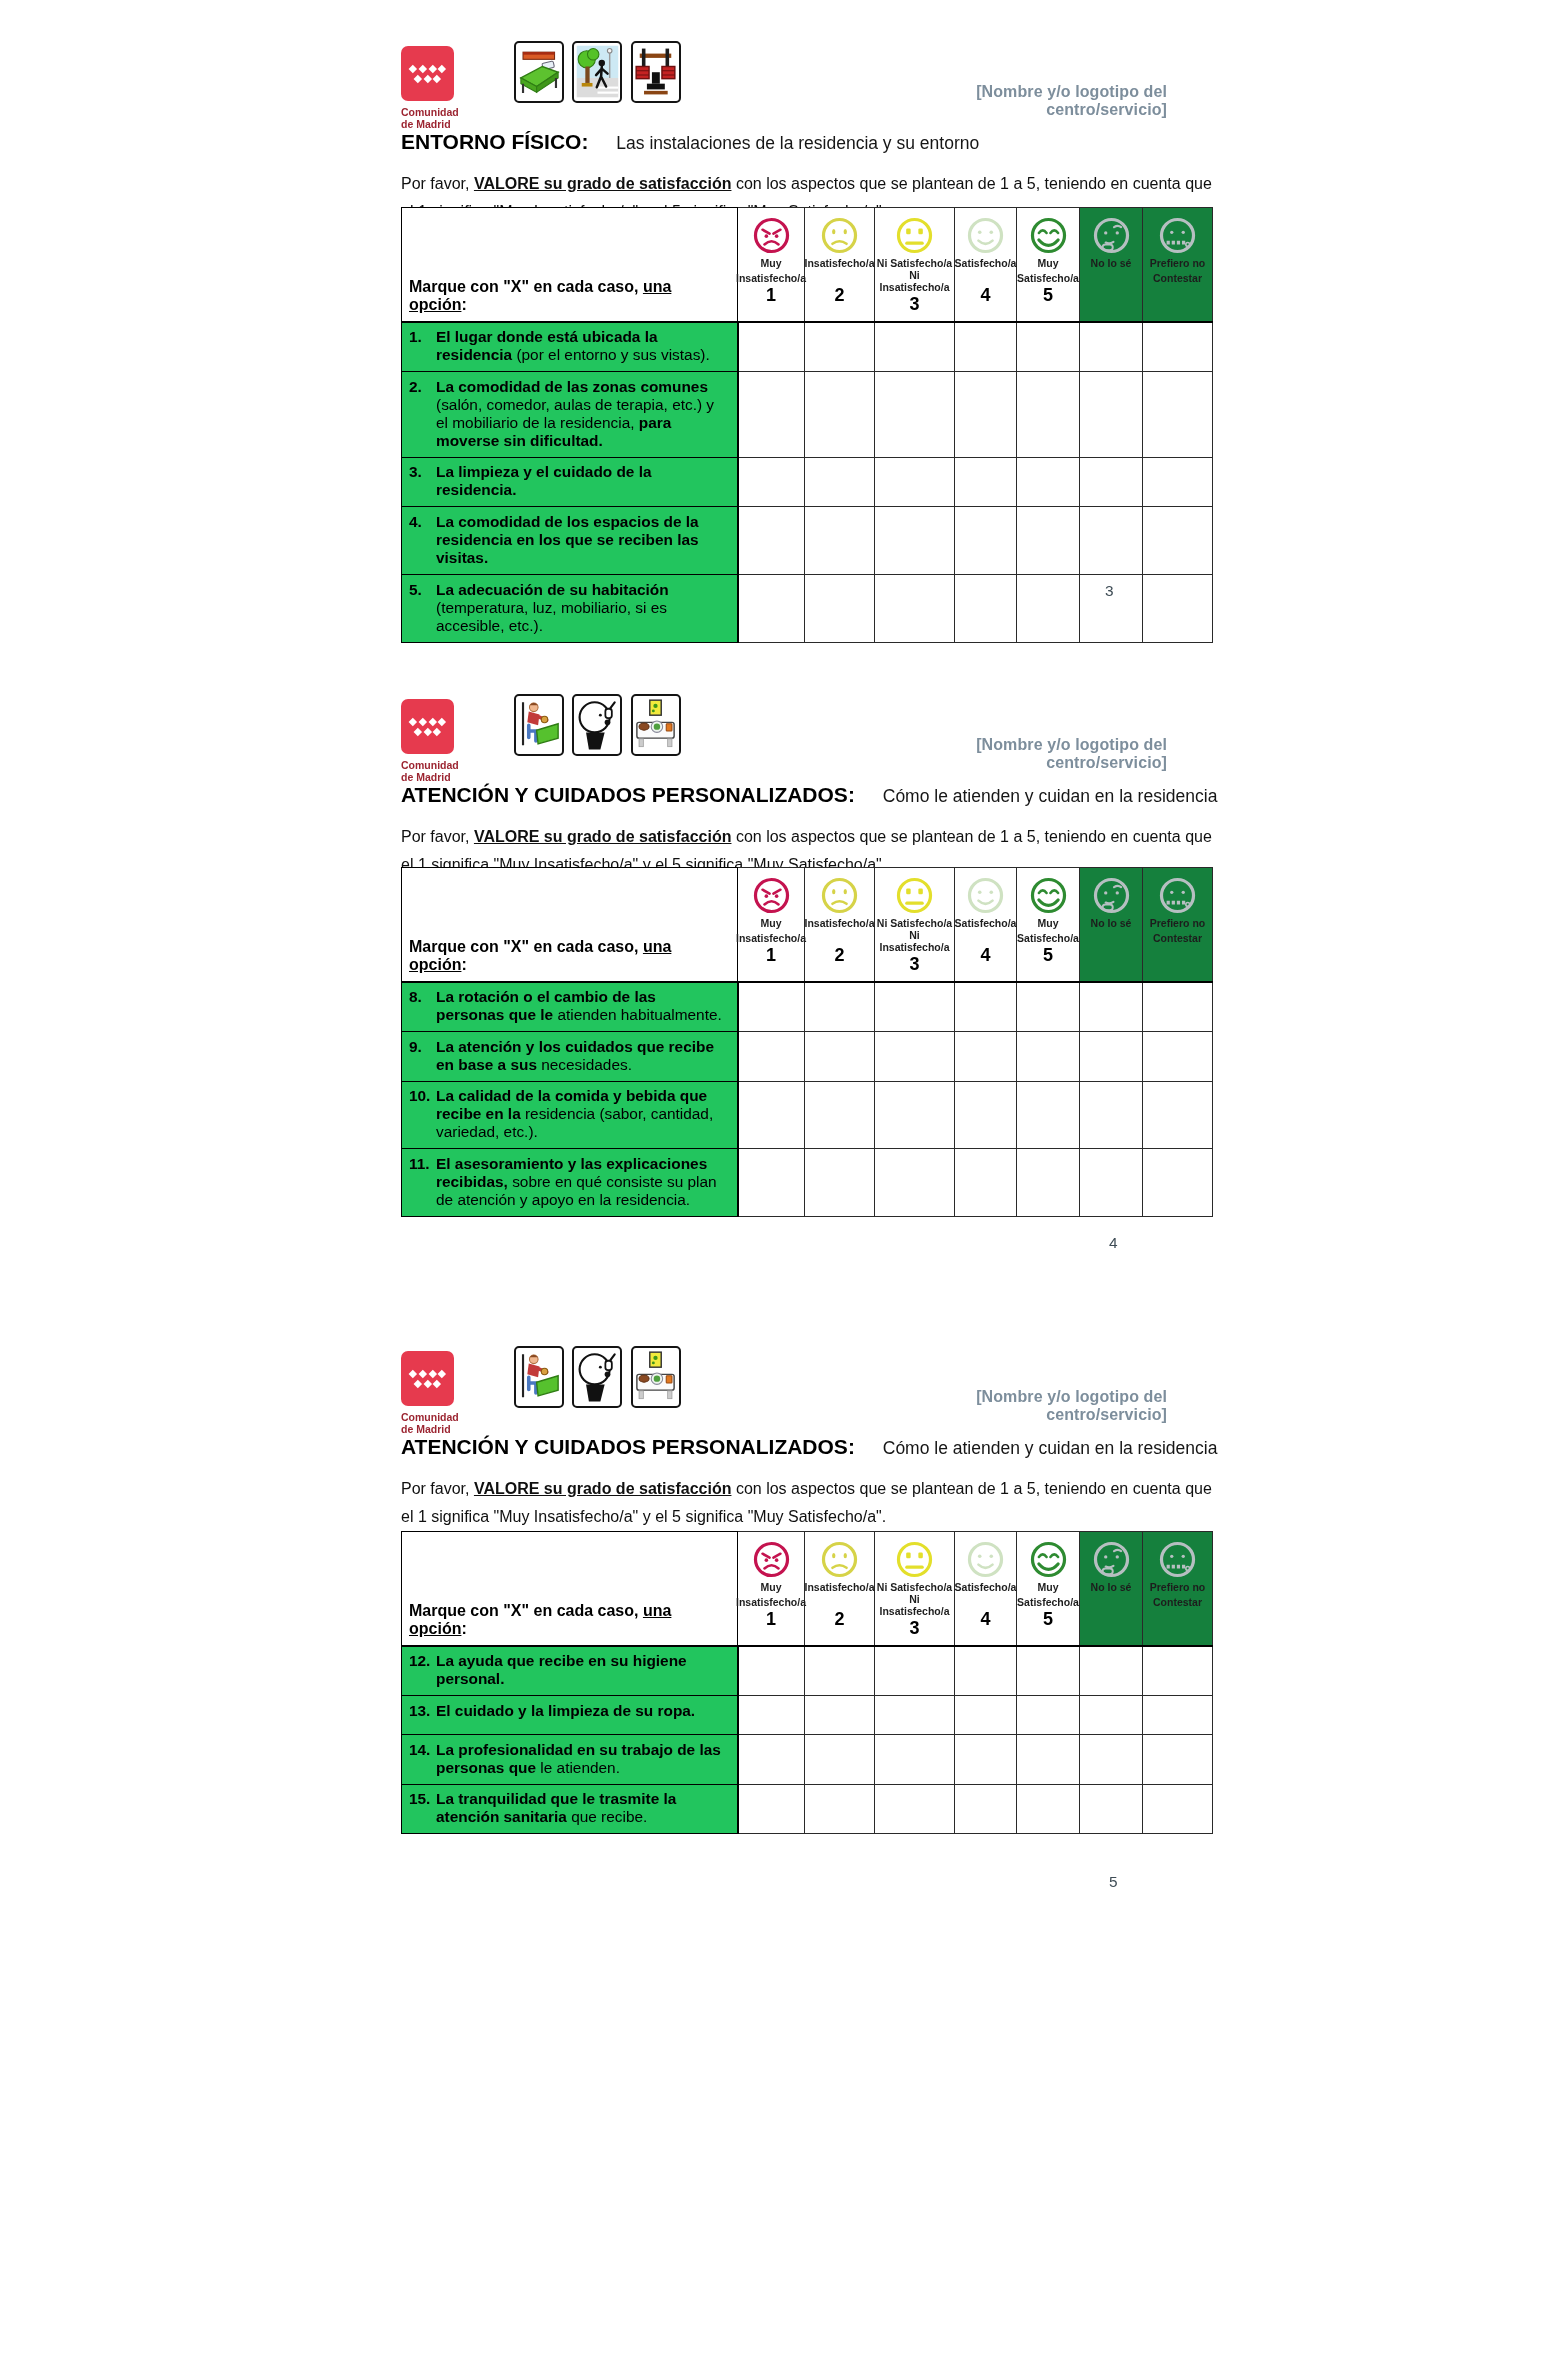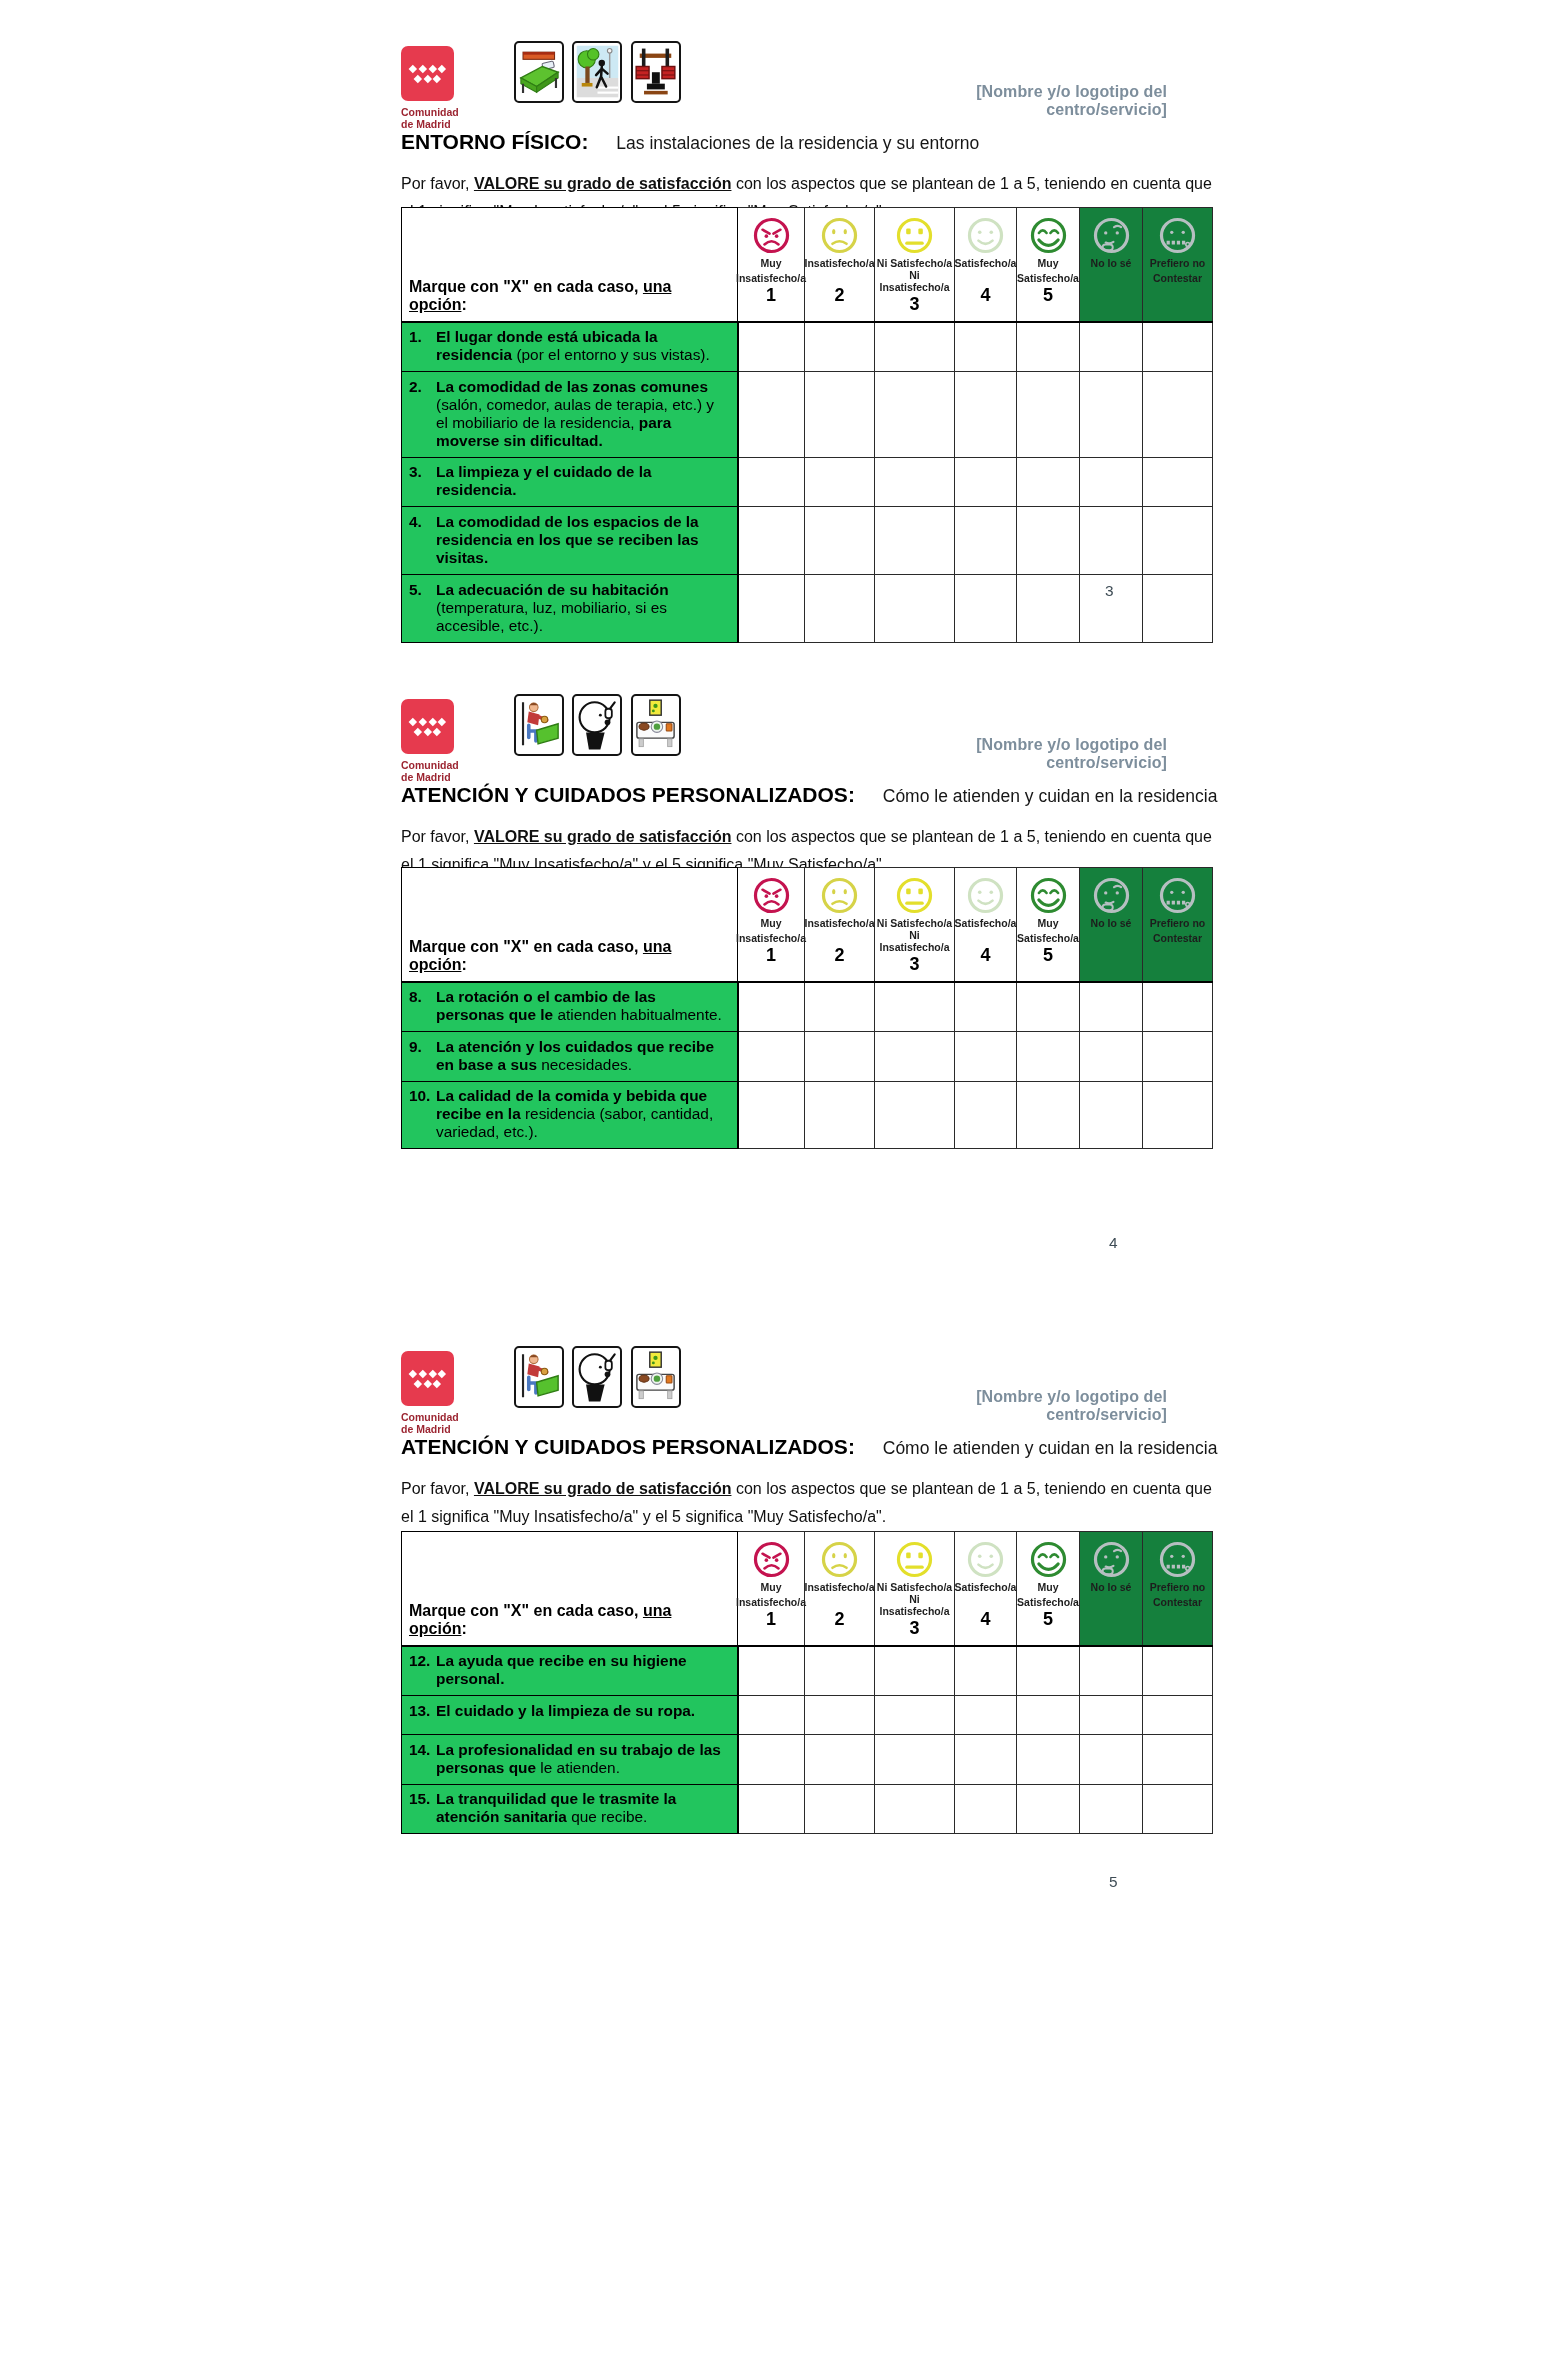--- a/index.html
+++ b/index.html
@@ -514,20 +514,30 @@
             <tr>
               <td class="td-q"><span class="q-num">10.</span><span class="q-text"><b>La calidad de la comida y bebida que recibe en la</b><span> residencia (sabor, cantidad, variedad, etc.).</span></span></td>
               <td class="td-a"></td>
               <td class="td-a"></td>
               <td class="td-a"></td>
               <td class="td-a"></td>
               <td class="td-a"></td>
               <td class="td-a"></td>
               <td class="td-a"></td>
             </tr>
+            <tr>
+              <td class="td-q"><span class="q-num">11.</span><span class="q-text"><b>El asesoramiento y las explicaciones recibidas,</b><span> sobre en qué consiste su plan de atención y apoyo en la residencia.</span></span></td>
+              <td class="td-a"></td>
+              <td class="td-a"></td>
+              <td class="td-a"></td>
+              <td class="td-a"></td>
+              <td class="td-a"></td>
+              <td class="td-a"></td>
+              <td class="td-a"></td>
+            </tr>
           </tbody>
         </table>
     </section>
 
     <section class="page-section" style="top: 1347px;">
       <div class="logo">
         <div class="logo-flag">
           <div class="star-row">
               <span class="star"></span>
               <span class="star"></span>

